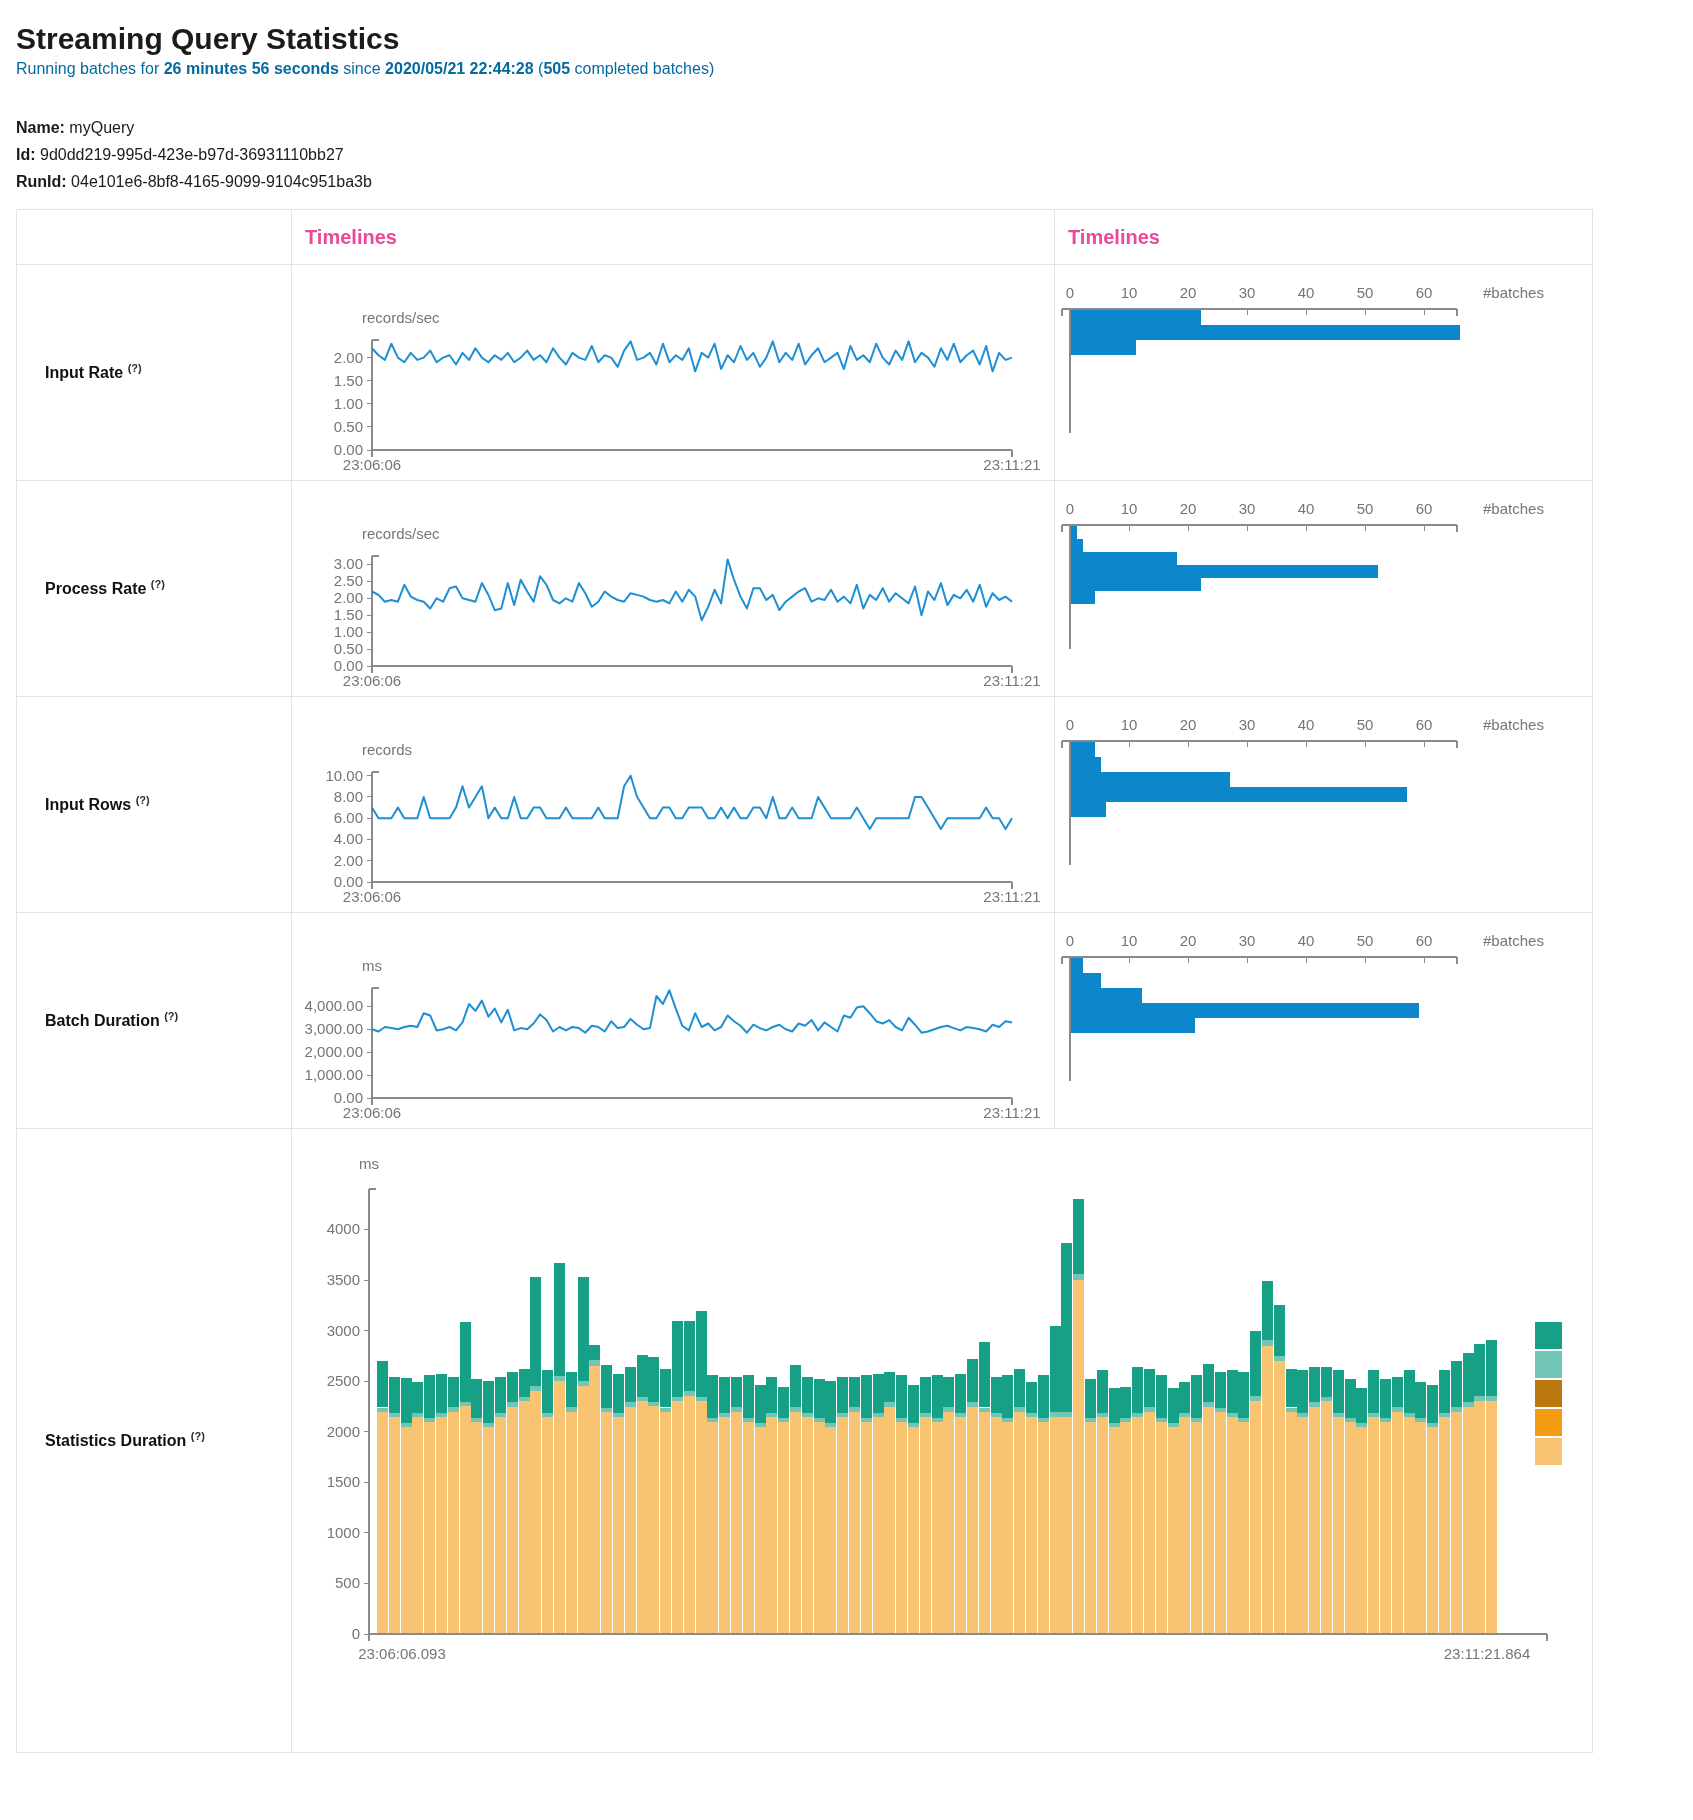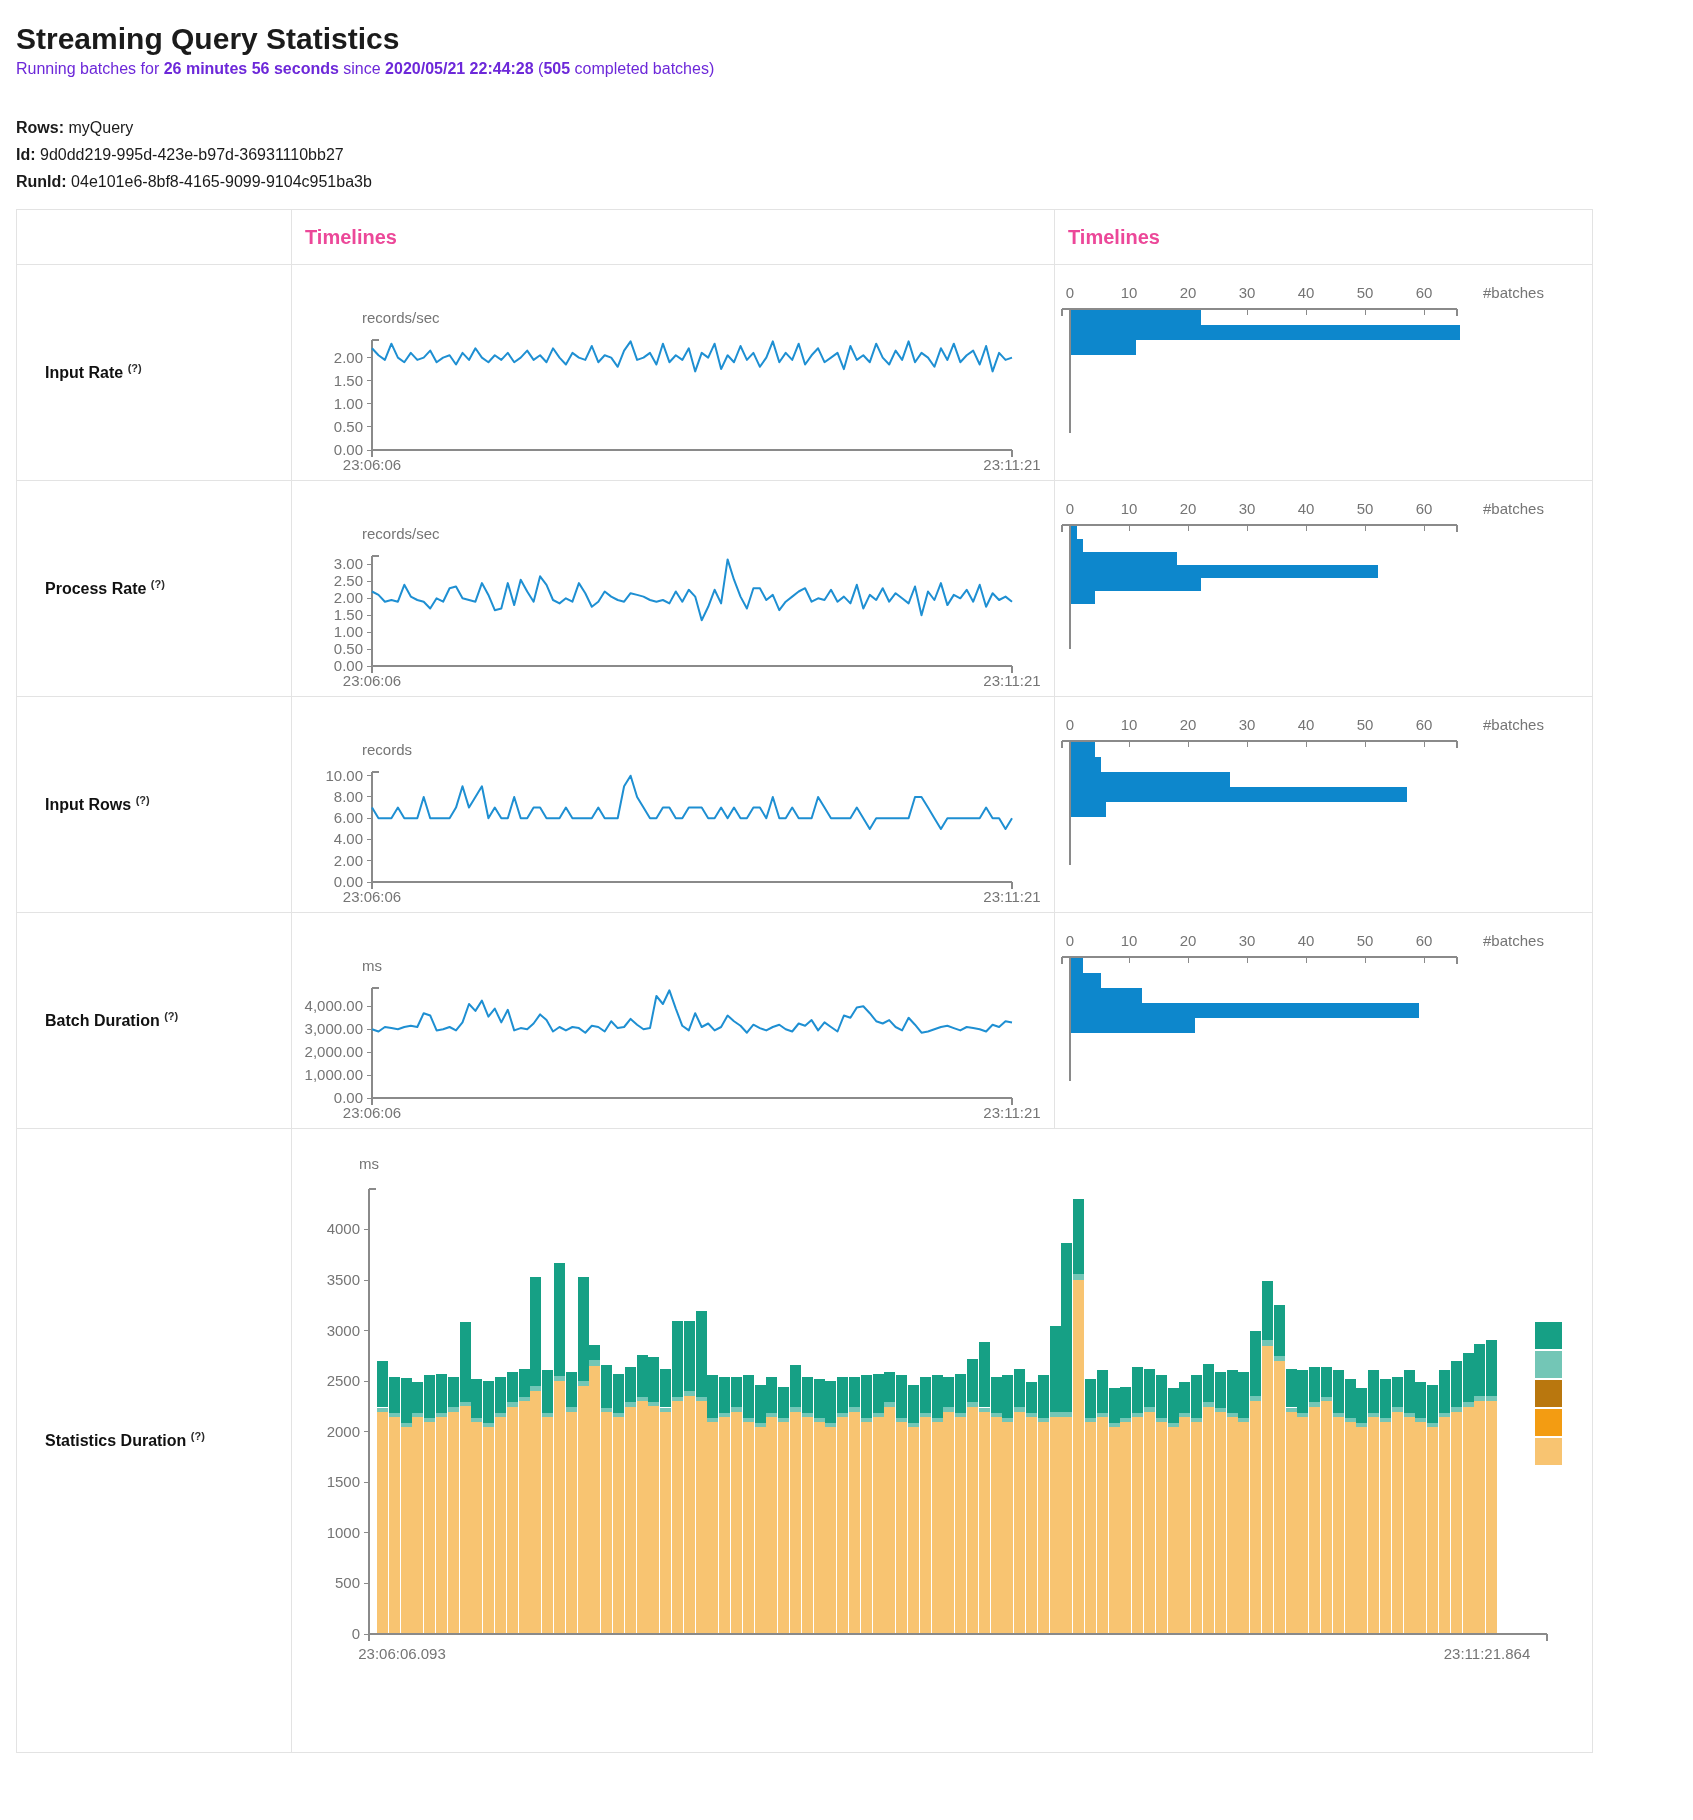--- a/index.html
+++ b/index.html
@@ -1,19 +1,19 @@
 <!DOCTYPE html>
 <html><head>
 <meta charset="utf-8">
 <style>
   html,body{margin:0;padding:0;background:#fff;color:#1b1b1b;
     font-family:"Liberation Sans","DejaVu Sans",sans-serif;}
   .wrap{width:1676px;padding:14px 0 10px 16px;}
   h1{font-size:30px;margin:8px 0 4px 0;font-weight:700;letter-spacing:0;}
-  .subtitle{font-size:16px;margin:0 0 36px 0;color:#6d28d9;}
+  .subtitle{font-size:16px;margin:0 0 36px 0;color:#0369a1;}
   .subtitle b{font-weight:700;}
   .meta{font-size:16px;line-height:27px;margin-bottom:14px;}
   .meta b{font-weight:700;}
   table.stats{border-collapse:collapse;table-layout:fixed;width:1576px;}
   table.stats td,table.stats th{border:1px solid #e3e3e3;}
   th.hd{height:52px;text-align:left;vertical-align:middle;padding-left:13px;
     font-size:20px;font-weight:700;color:#ec4899;}
   td.label-cell{padding-left:28px;font-weight:700;font-size:16px;
     vertical-align:middle;color:#111;}
   td.label-cell sup{font-size:11px;font-weight:700;color:#2b2b2b;}
@@ -26,21 +26,21 @@
 </head>
 <body>
 
 <div class="wrap">
 
   <h1>Streaming Query Statistics</h1>
 
   <p class="subtitle"><span>Running batches for </span><b>26 minutes 56 seconds</b><span> since </span><b>2020/05/21 22:44:28</b><span> (</span><b>505</b><span> completed batches)</span></p>
 
   <div class="meta">
-    <div><b>Rows:</b> <span>myQuery</span></div>
+    <div><b>Name:</b> <span>myQuery</span></div>
     <div><b>Id:</b> <span>9d0dd219-995d-423e-b97d-36931110bb27</span></div>
     <div><b>RunId:</b> <span>04e101e6-8bf8-4165-9099-9104c951ba3b</span></div>
   </div>
 
   <table class="stats">
     <colgroup>
         <col style="width:275px">
         <col style="width:763px">
         <col style="width:538px">
       </colgroup>

